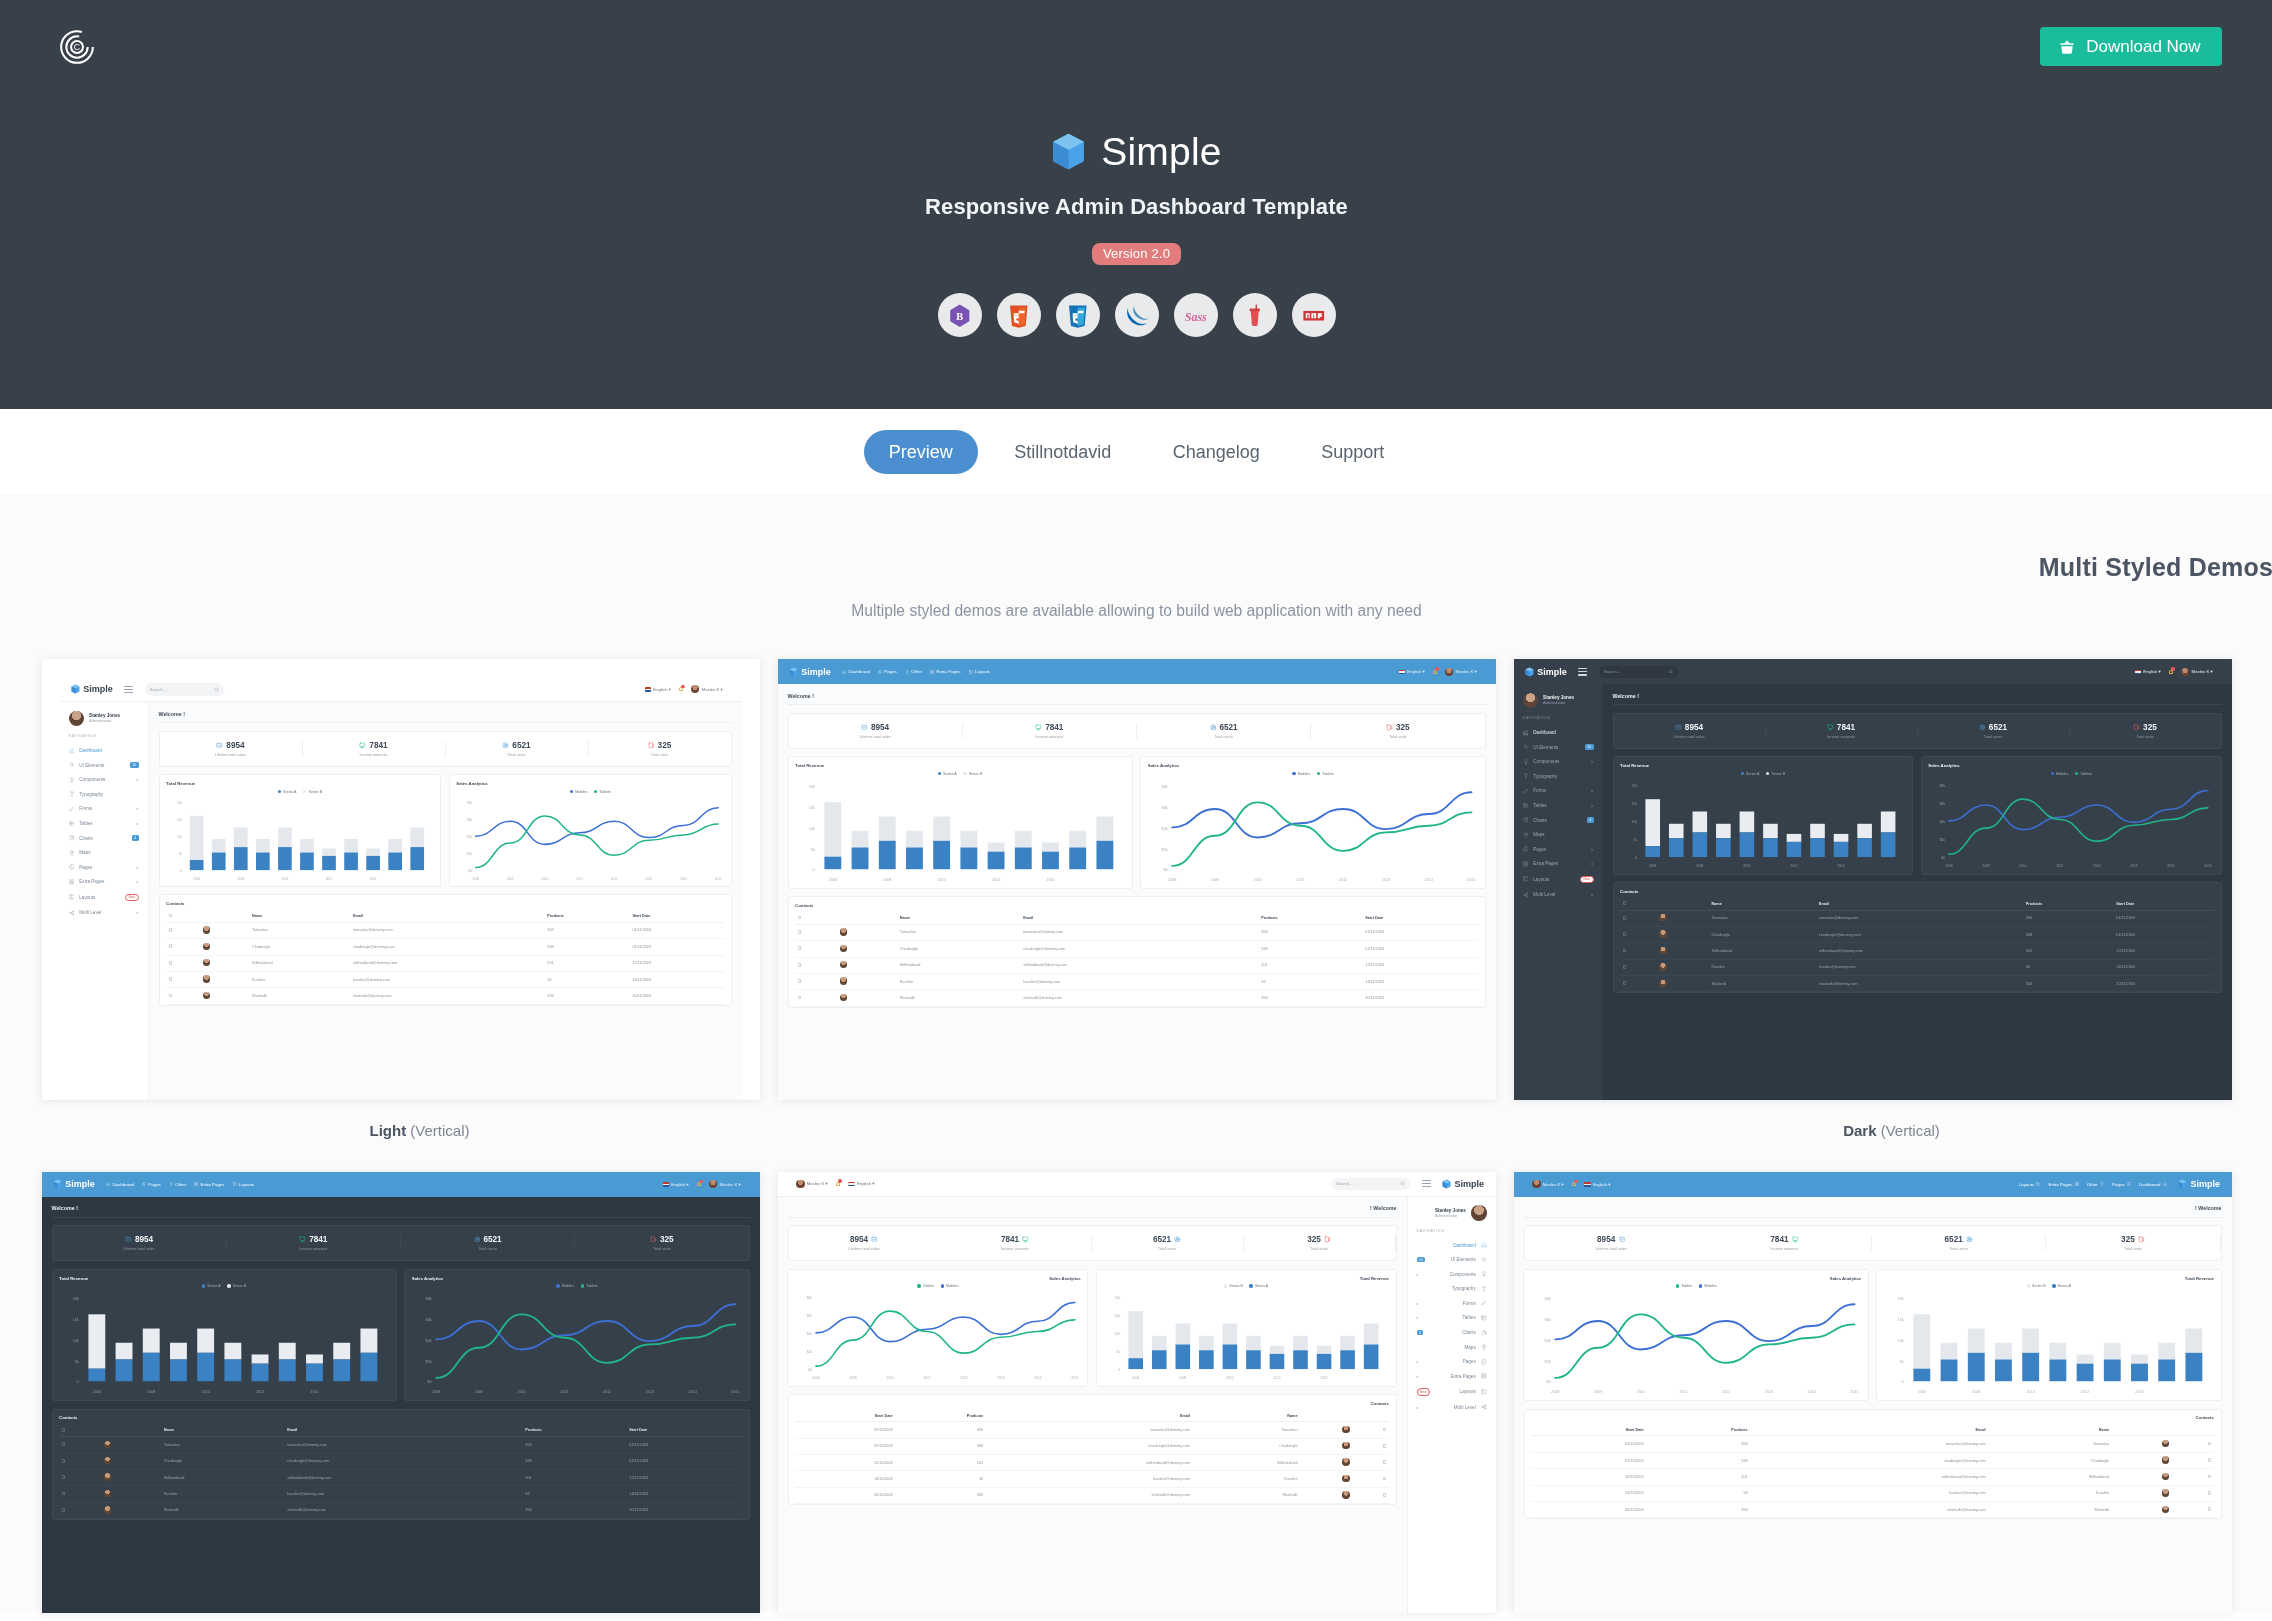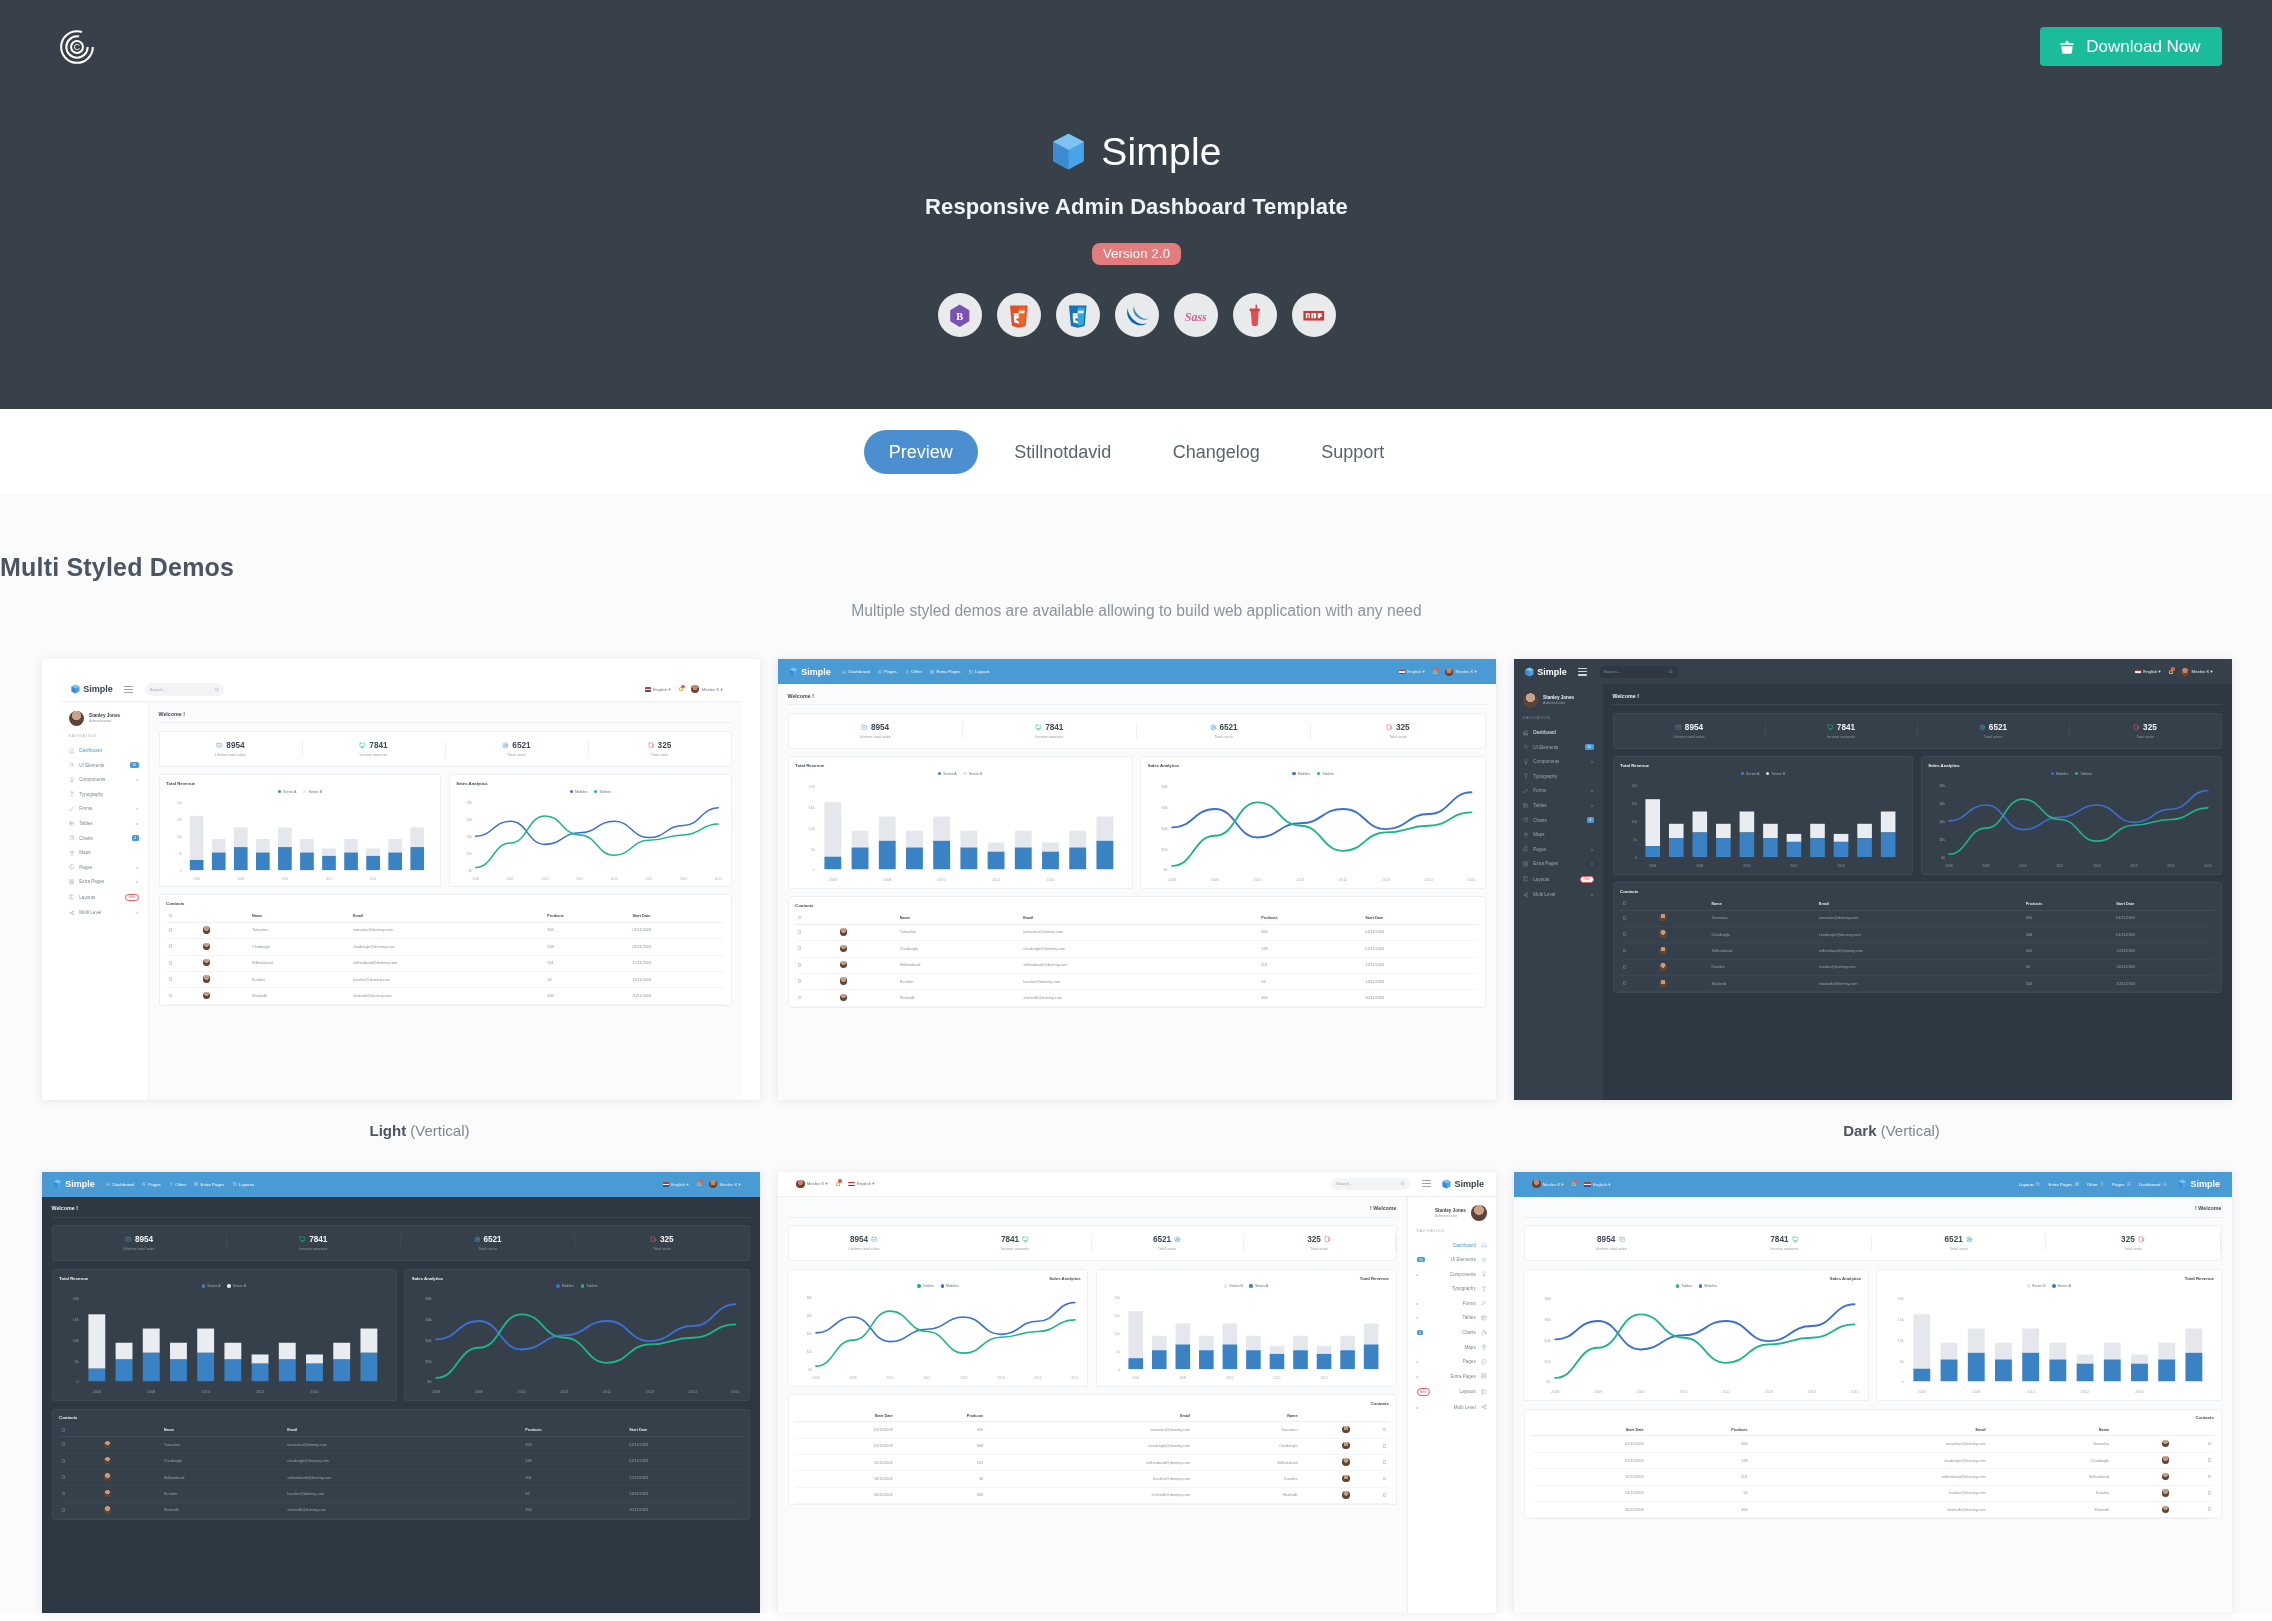--- a/index.html
+++ b/index.html
@@ -119,21 +119,21 @@
   }
   .tab.active { background: #4b8fd0; color: #fff; }
 
   
   .demos {
     background: #fbfbfc;
     padding: 59px 0 0;
     min-height: 739px;
   }
   .sec-title {
-    text-align: left;
+    text-align: right;
     font-size: 25px;
     font-weight: 700;
     color: #4b5563;
     letter-spacing: 0.2px;
   }
   .sec-sub {
     text-align: center;
     font-size: 15.6px;
     color: #8a94a0;
     margin-top: 20px;

